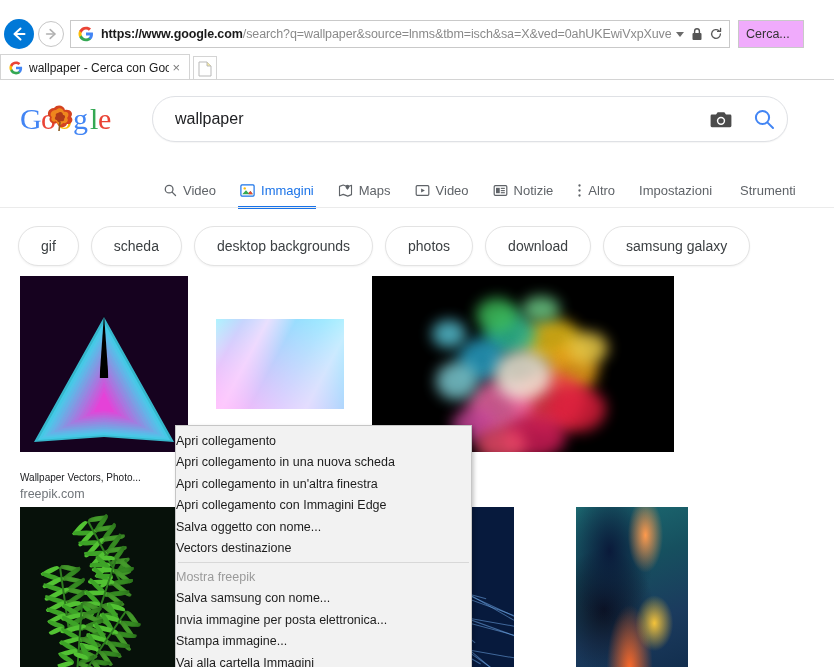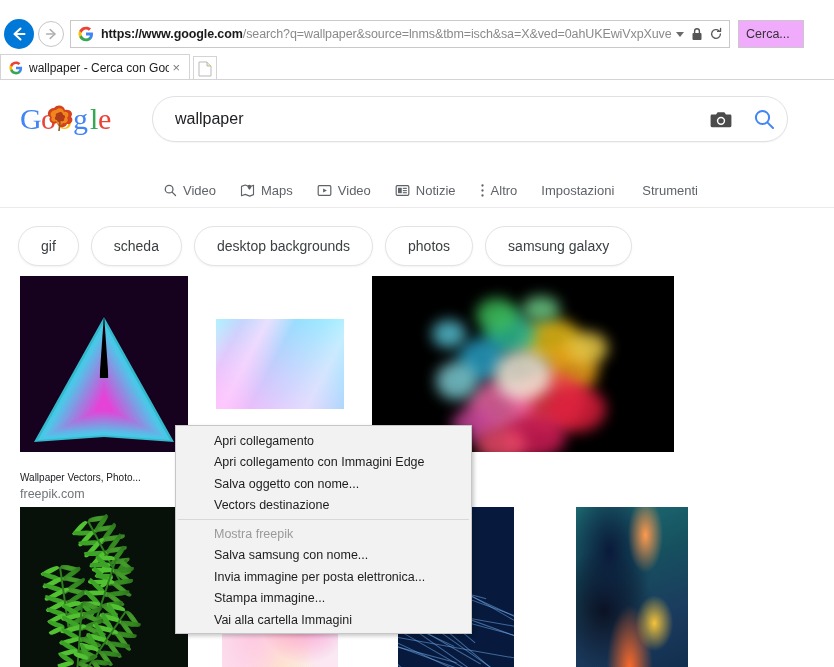--- a/index.html
+++ b/index.html
@@ -204,21 +204,21 @@
   
   .ctxmenu {
     position:absolute; left:175px; top:341px; width:297px;
     background:#f2f2f2; border:1px solid #c6c6c6;
     box-shadow:2px 2px 4px rgba(0,0,0,0.22);
     padding:4px 0 2px 0; z-index:50;
     font-size:12.5px; color:#1c1c1c;
   }
   .ctxitem {
     height:21.5px; display:flex; align-items:center;
-    padding-left:38px; white-space:nowrap; cursor:default;
+    white-space:nowrap; cursor:default;
   }
   .ctxitem.disabled { color:#9a9a9a; }
   .ctxsep { height:1px; background:#d8d8d8; margin:3px 2px 3px 2px; }
 </style>
 </head>
 <body>
 
 <div id="app">
 
   <div class="chrome">
@@ -329,20 +329,31 @@
       <div class="g-navitem">
         <span class="ico">
           <svg width="14" height="14" viewBox="0 0 24 24">
               <circle cx="10.5" cy="10.5" r="6.6" fill="none" stroke="#5f6368" stroke-width="2.2"></circle>
               <path d="M15.6 15.6 L21.5 21.5" stroke="#5f6368" stroke-width="2.2" stroke-linecap="round"></path>
             </svg>
         </span>
         <span>Video</span>
       </div>
 
+      <div class="g-navitem active">
+        <span class="ico">
+          <svg width="15" height="15" viewBox="0 0 20 20">
+            <rect x="1.2" y="2.6" width="17.6" height="14.8" rx="1.4" fill="none" stroke="#1a73e8" stroke-width="1.6"></rect>
+            <circle cx="6.3" cy="7.2" r="1.6" fill="#FBBC05"></circle>
+            <path d="M3 15 L8 9.6 L11.4 13.4 L14 10.8 L17.2 15 Z" fill="#34A853"></path>
+            <path d="M11.4 13.4 L14 10.8 L17.2 15 H11.6 Z" fill="#EA4335"></path>
+          </svg>
+        </span>
+        <span>Immagini</span>
+      </div>
 
       <div class="g-navitem">
         <span class="ico">
           <svg width="15" height="15" viewBox="0 0 20 20">
             <path d="M2 4.5 L7 2.6 L13 5 L18 3 V15.5 L13 17.5 L7 15.2 L2 17 Z" fill="none" stroke="#5f6368" stroke-width="1.5" stroke-linejoin="round"></path>
             <path d="M12.6 2.2 a2.6 2.6 0 0 1 2.6 2.6 c0 2-2.6 4.6-2.6 4.6 S10 6.8 10 4.8 A2.6 2.6 0 0 1 12.6 2.2 Z" fill="#5f6368"></path>
           </svg>
         </span>
         <span>Maps</span>
       </div>
@@ -389,20 +400,21 @@
       </div>
 
       <div class="g-navunderline"></div>
     </div>
 
     <div class="chips">
       <div class="chip">gif</div>
       <div class="chip">scheda</div>
       <div class="chip">desktop backgrounds</div>
       <div class="chip">photos</div>
+      <div class="chip">download</div>
       <div class="chip">samsung galaxy</div>
 
     </div>
 
     <div class="grid">
 
       <div class="cell">
         <div class="thumb">
           <div class="inner art-triangles" id="art-tri">
               <div class="tri" style="border-left: none; border-right: none; border-bottom: 125px solid transparent; width: 140px; height: 125px; box-shadow: 0px 0px 0px 0px; background: rgb(60, 215, 235); outline: none; clip-path: polygon(50% 0%, 100% 100%, 50% 96%, 0% 100%); opacity: 0.85; bottom: 10px;"></div>
@@ -632,20 +644,22 @@
       <div class="cell">
         <div class="thumb">
           <div class="art-teal"></div>
         </div>
       </div>
 
     </div>
 
     <div class="ctxmenu" id="ctxmenu">
         <div class="ctxitem">Apri collegamento</div>
+        <div class="ctxitem">Apri collegamento in una nuova scheda</div>
+        <div class="ctxitem">Apri collegamento in un'altra finestra</div>
         <div class="ctxitem">Apri collegamento con Immagini Edge</div>
         <div class="ctxitem">Salva oggetto con nome...</div>
         <div class="ctxitem">Vectors destinazione</div>
         <div class="ctxsep"></div>
         <div class="ctxitem disabled">Mostra freepik</div>
         <div class="ctxitem">Salva samsung con nome...</div>
         <div class="ctxitem">Invia immagine per posta elettronica...</div>
         <div class="ctxitem">Stampa immagine...</div>
         <div class="ctxitem">Vai alla cartella Immagini</div>
       </div>

